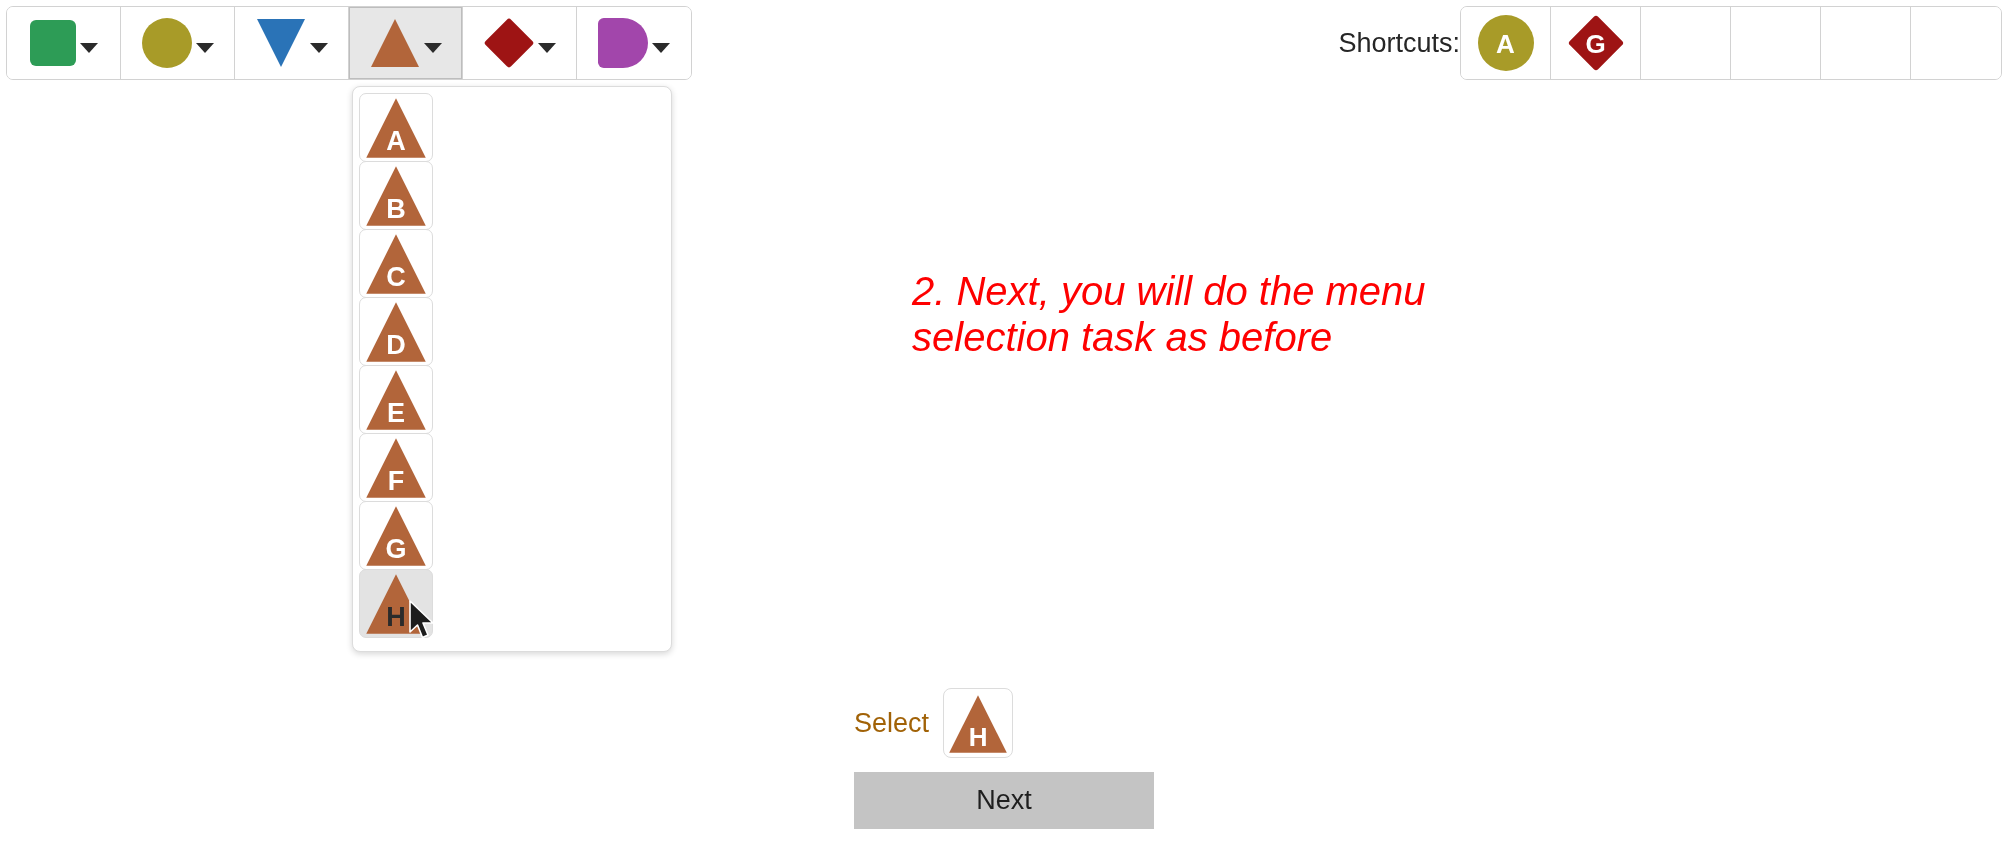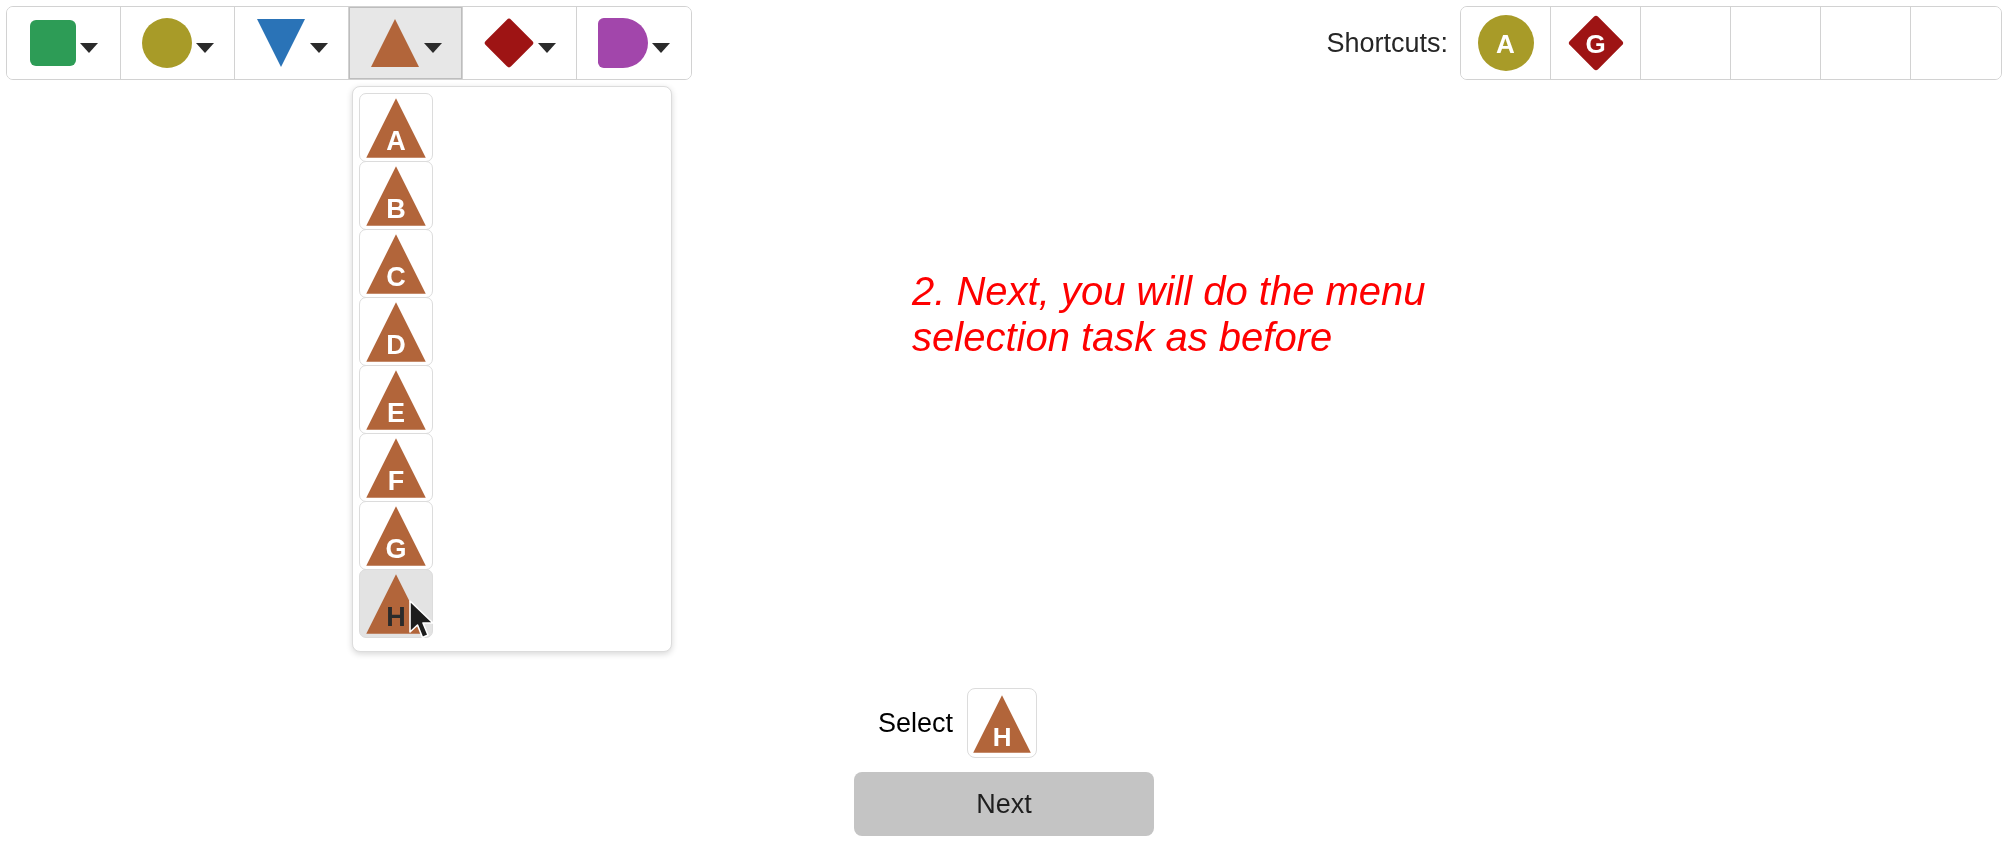--- a/index.html
+++ b/index.html
@@ -80,21 +80,21 @@
   }
   .menu-item.hover { background: #e3e3e3; }
 
   
   .shortcuts-wrap {
     position: absolute; right: 6px; top: 6px;
     display: flex; align-items: center;
   }
   .shortcuts-label {
     font-size: 27px; color: #262626;
-    margin-right: 12px; white-space: nowrap;
+    white-space: nowrap;
   }
   .sc-bar {
     display: flex;
     border: 1px solid #d2d2d2;
     border-radius: 7px;
     overflow: hidden;
     background: #fff;
     height: 74px;
   }
   .sc-cell {
@@ -115,33 +115,33 @@
     line-height: 1.16;
     font-weight: normal;
     font-style: italic;
   }
 
   
   .select-row {
     position: absolute; left: 854px; top: 688px;
     display: flex; align-items: center; gap: 14px;
   }
-  .select-label { font-size: 27px; color: #000000; margin-left: 24px; }
+  .select-label { font-size: 27px; color: #a16207; }
   .target-box {
     width: 70px; height: 70px;
     border: 1px solid #dcdcdc;
     border-radius: 8px;
     background: #fff;
     display:flex; align-items:flex-end; justify-content:center;
   }
   .next-button {
     position: absolute; left: 854px; top: 772px;
-    width: 300px; height: 64px;
+    width: 300px; height: 57px;
     background: #c4c4c4;
-    border: none; border-radius: 8px;
+    border: none; border-radius: 0;
     font-size: 27px; color: #1f1f1f;
     font-family: "Liberation Sans", sans-serif;
     display:flex; align-items:center; justify-content:center;
     cursor: pointer;
   }
 
   
   .cursor { position: absolute; left: 408px; top: 600px; width: 30px; height: 42px; }
 </style>
 </head>

